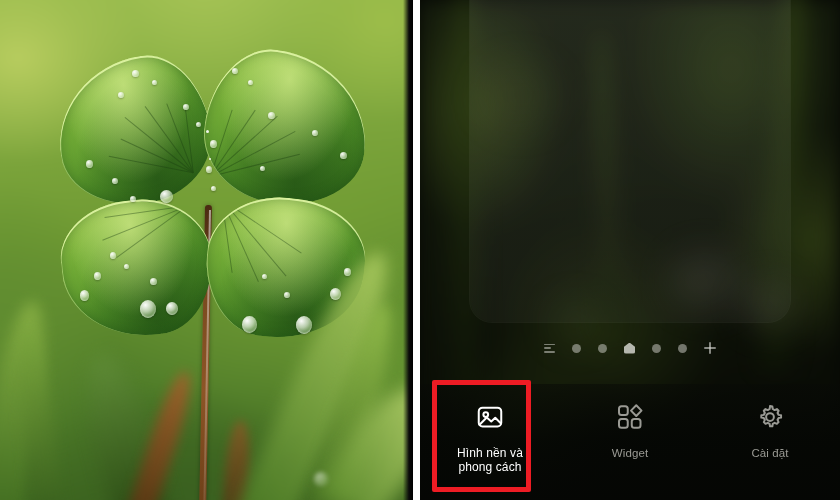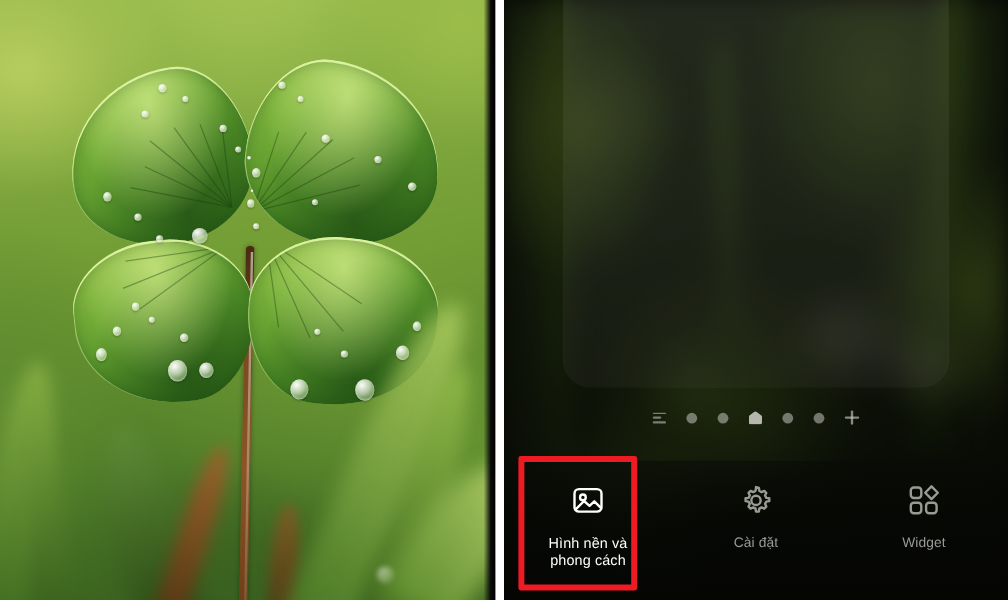--- a/index.html
+++ b/index.html
@@ -318,35 +318,35 @@
         </span>
         <span class="act-label">Hình nền và
 phong cách</span>
         <div class="red-box"></div>
       </div>
 
 
       <div class="action">
         <span class="act-icon">
           <svg viewBox="0 0 24 24" width="30" height="30" fill="none" stroke="#9a9a94" stroke-width="1.6" stroke-linecap="round" stroke-linejoin="round">
-            <path d="M12 3.1 l1.9 0.55 0.3 1.95 1.5 0.87 1.8-0.82 1.35 1.35 -0.82 1.8 0.87 1.5 1.95 0.3 0 1.9 -1.95 0.3 -0.87 1.5 0.82 1.8 -1.35 1.35 -1.8-0.82 -1.5 0.87 -0.3 1.95 -1.9 0 -0.3-1.95 -1.5-0.87 -1.8 0.82 -1.35-1.35 0.82-1.8 -0.87-1.5 -1.95-0.3 0-1.9 1.95-0.3 0.87-1.5 -0.82-1.8 1.35-1.35 1.8 0.82 1.5-0.87 0.3-1.95 z"></path>
-            <circle cx="12" cy="12" r="3.1"></circle>
-          </svg>
-        </span>
-        <span class="act-label">Cài đặt</span>
-      </div>
-
-      <div class="action">
-        <span class="act-icon">
-          <svg viewBox="0 0 24 24" width="30" height="30" fill="none" stroke="#9a9a94" stroke-width="1.6" stroke-linecap="round" stroke-linejoin="round">
             <rect x="3.2" y="3.4" width="7" height="7" rx="2"></rect>
             <rect x="3.2" y="13.6" width="7" height="7" rx="2"></rect>
             <rect x="13.4" y="13.6" width="7" height="7" rx="2"></rect>
             <path d="M17 2.6 L21.2 6.9 L17 11.2 L12.8 6.9 Z"></path>
           </svg>
         </span>
         <span class="act-label">Widget</span>
       </div>
 
+      <div class="action">
+        <span class="act-icon">
+          <svg viewBox="0 0 24 24" width="30" height="30" fill="none" stroke="#9a9a94" stroke-width="1.6" stroke-linecap="round" stroke-linejoin="round">
+            <path d="M12 3.1 l1.9 0.55 0.3 1.95 1.5 0.87 1.8-0.82 1.35 1.35 -0.82 1.8 0.87 1.5 1.95 0.3 0 1.9 -1.95 0.3 -0.87 1.5 0.82 1.8 -1.35 1.35 -1.8-0.82 -1.5 0.87 -0.3 1.95 -1.9 0 -0.3-1.95 -1.5-0.87 -1.8 0.82 -1.35-1.35 0.82-1.8 -0.87-1.5 -1.95-0.3 0-1.9 1.95-0.3 0.87-1.5 -0.82-1.8 1.35-1.35 1.8 0.82 1.5-0.87 0.3-1.95 z"></path>
+            <circle cx="12" cy="12" r="3.1"></circle>
+          </svg>
+        </span>
+        <span class="act-label">Cài đặt</span>
+      </div>
+
     </div>
   </div>
 
 </div>
 
 </body></html>

